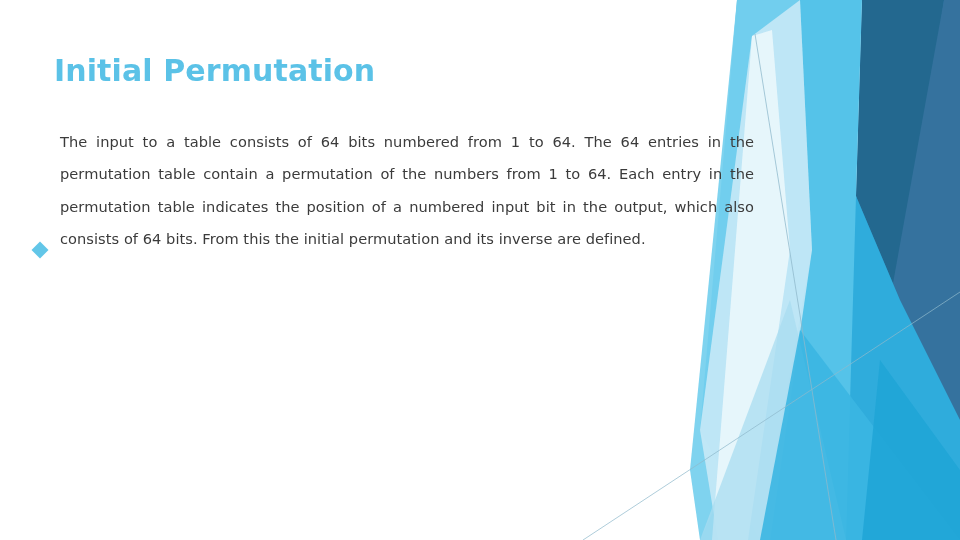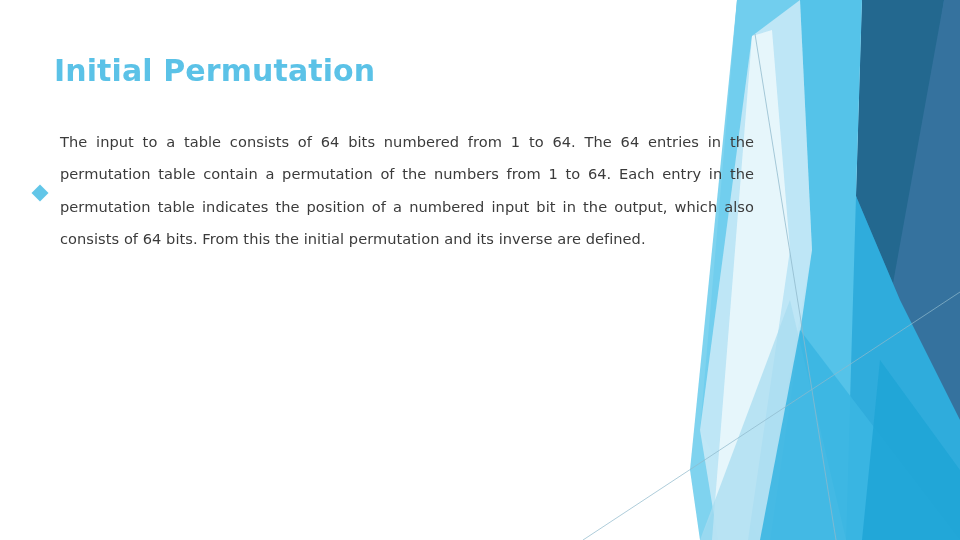--- a/index.html
+++ b/index.html
@@ -46,21 +46,21 @@
 
   
   #body {
     position: absolute;
     left: 34px;
     top: 126px;
     width: 720px;
   }
   .bullet-row {
     display: flex;
-    align-items: center;
+    align-items: flex-end;
   }
   .bullet-marker {
     flex: 0 0 auto;
     width: 12px;
     height: 12px;
     margin-top: 5px;
     margin-right: 14px;
     background: #62C6E8;
     transform: rotate(45deg);
   }

